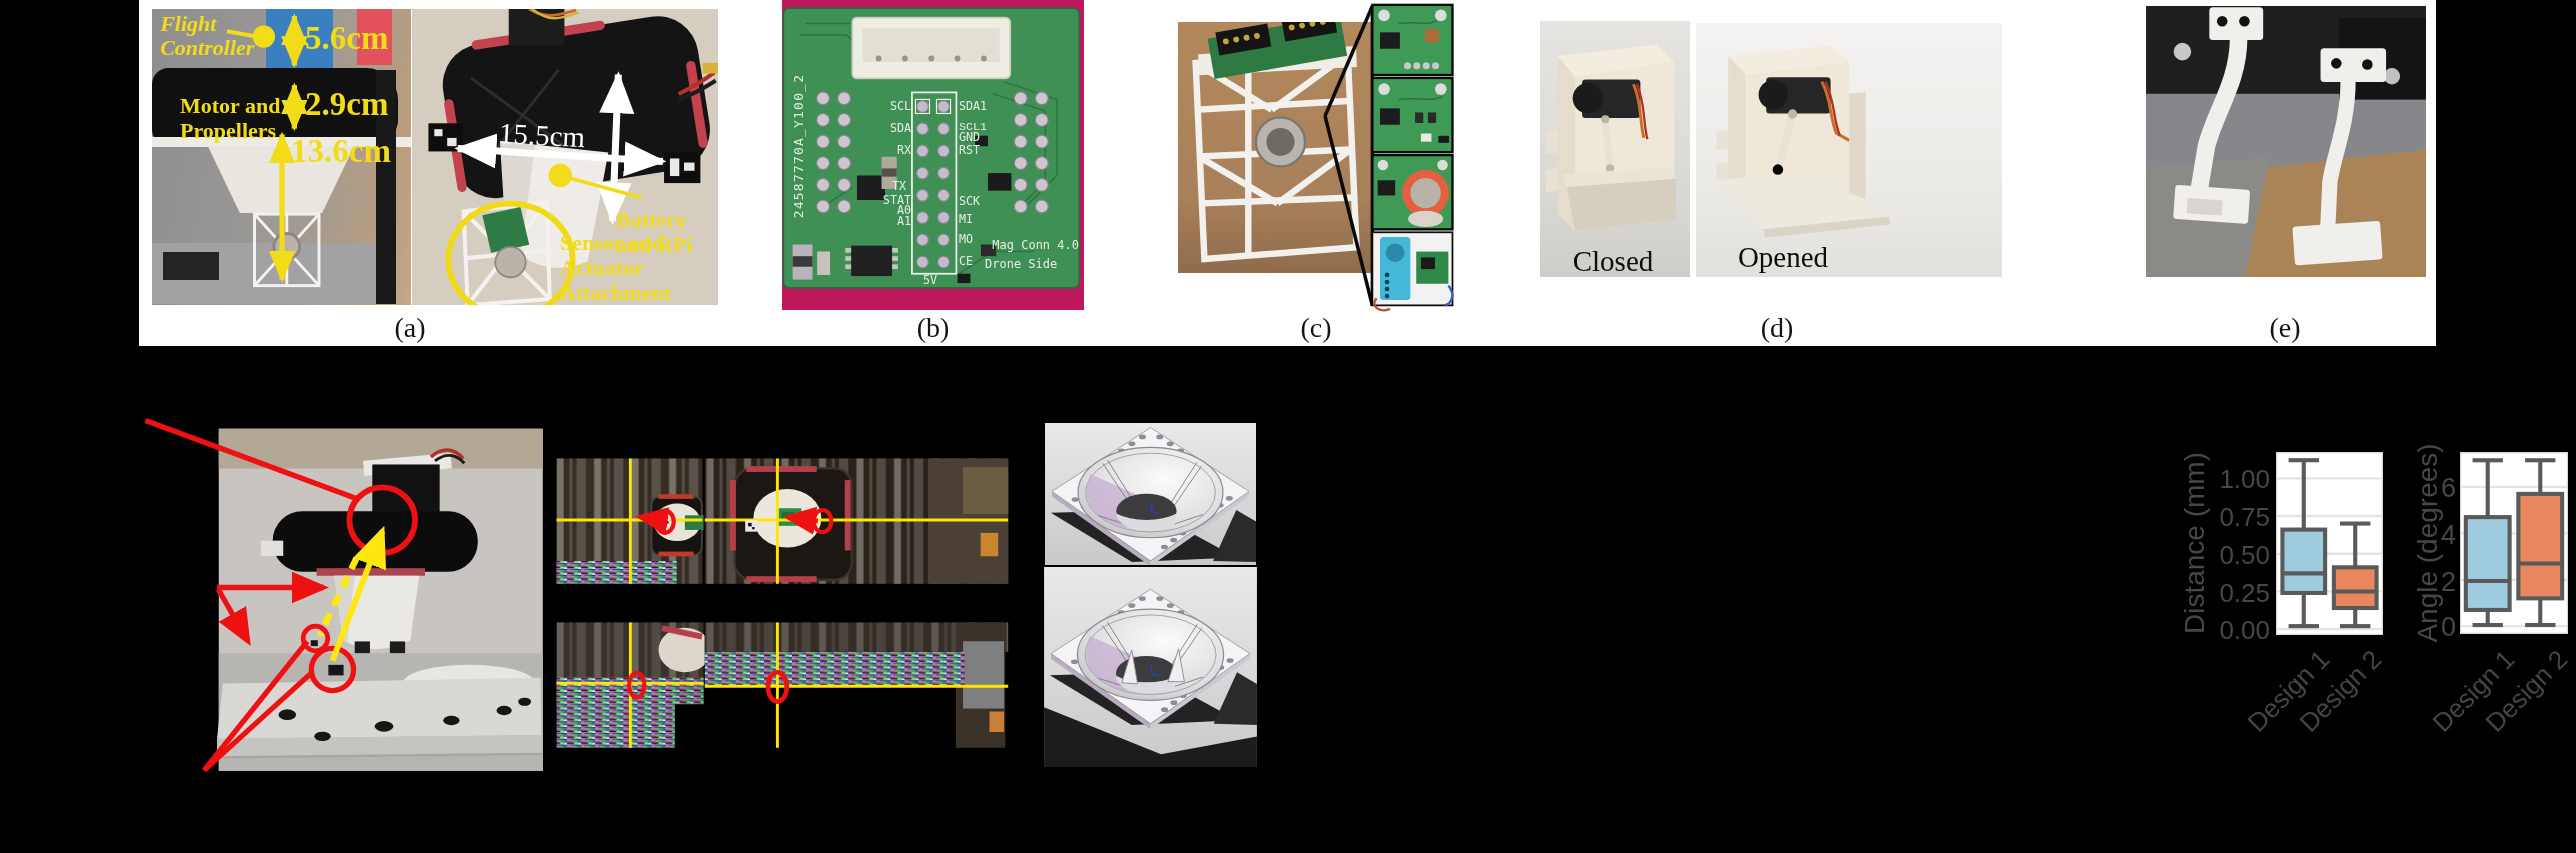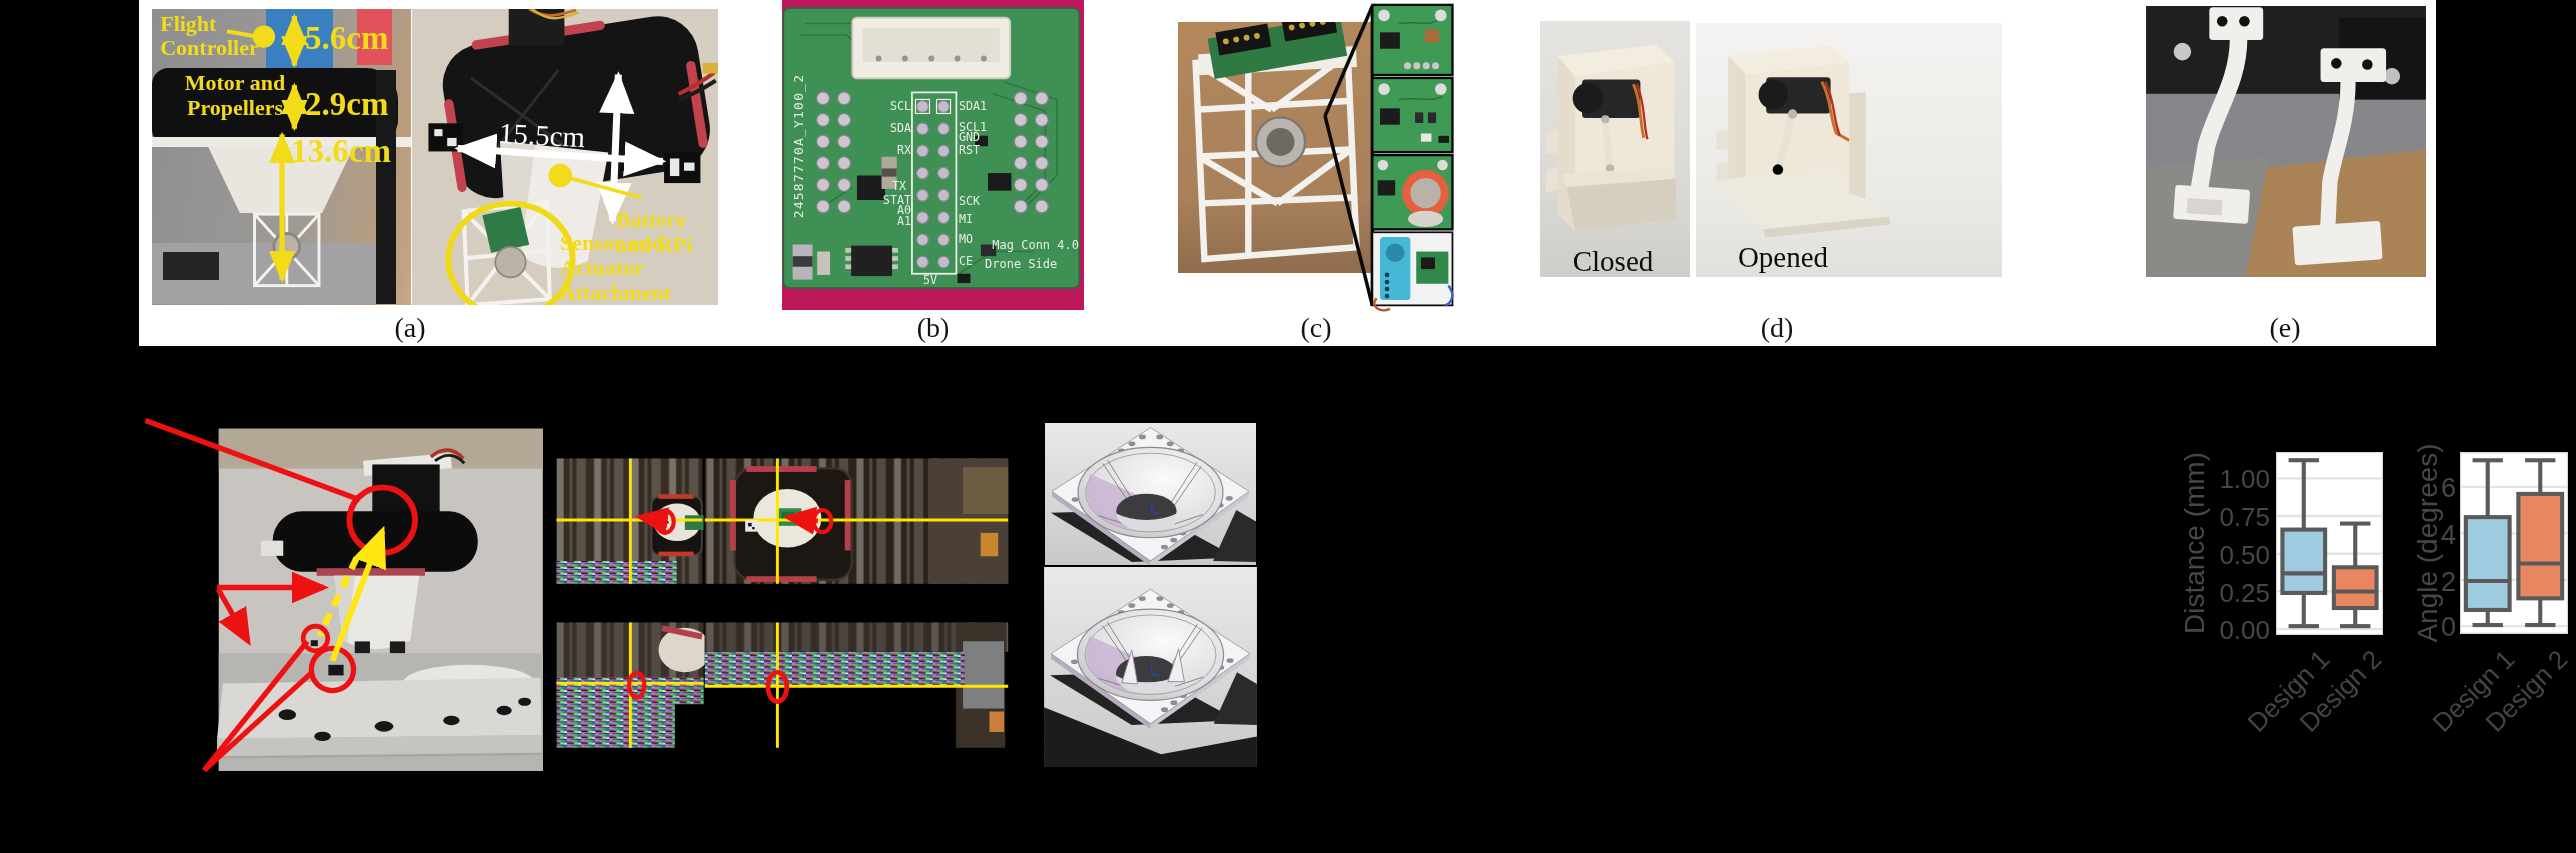--- a/index.html
+++ b/index.html
@@ -51,23 +51,23 @@
         <circle cx="230" cy="405" r="22" fill="#b9b3aa" stroke="#8d877e"></circle>
       </g>
       <g stroke="#f2dc1a" stroke-width="9" fill="none">
         <line x1="243" y1="12" x2="243" y2="96" marker-start="url(#yar)" marker-end="url(#yar)"></line>
         <line x1="243" y1="130" x2="243" y2="204" marker-start="url(#yar)" marker-end="url(#yar)"></line>
         <line x1="222" y1="214" x2="222" y2="462" marker-start="url(#yar)" marker-end="url(#yar)"></line>
       </g>
       <line x1="128" y1="38" x2="173" y2="46" stroke="#f2dc1a" stroke-width="7"></line>
       <circle cx="191" cy="47" r="19" fill="#f2dc1a"></circle>
     </svg>
-    <div class="abs ann" style="left:8.2px;top:2.3px;width:102px;">Flight Controller</div>
+    <div class="abs ann" style="left:8.2px;top:2.3px;width:102px;font-style:italic;">Flight Controller</div>
     <div class="abs dim" style="left:153px;top:10.5px;">5.6cm</div>
-    <div class="abs ann" style="left:28px;top:62px;width:110px;text-align:center;">Motor and Propellers</div>
+    <div class="abs ann" style="left:28px;top:85px;width:110px;">Motor and Propellers</div>
     <div class="abs dim" style="left:153px;top:77px;">2.9cm</div>
     <div class="abs dim" style="left:139px;top:124px;">13.6cm</div>
   </div>
 
   <div class="abs" style="left:412px;top:9.4px;width:306px;height:296px;overflow:hidden;background:#d6cdc1;">
     <svg class="abs" width="306" height="296" viewBox="0 0 522 505" style="left:0;top:0;">
       <defs>
         <marker id="war" markerWidth="7" markerHeight="6" refX="5.5" refY="2.5" orient="auto-start-reverse">
           <path d="M0,0 L6,2.5 L0,5 Z" fill="#ffffff"></path>
         </marker>
@@ -220,21 +220,21 @@
     </svg>
 
     <div class="abs pinlab" style="left:76px;top:101px;width:53px;text-align:right;">SCL</div>
     <div class="abs pinlab" style="left:76px;top:123px;width:53px;text-align:right;">SDA</div>
     <div class="abs pinlab" style="left:76px;top:145px;width:53px;text-align:right;">RX</div>
     <div class="abs pinlab" style="left:76px;top:181px;width:48px;text-align:right;">TX</div>
     <div class="abs pinlab" style="left:76px;top:195px;width:53px;text-align:right;">STAT</div>
     <div class="abs pinlab" style="left:76px;top:205px;width:53px;text-align:right;">A0</div>
     <div class="abs pinlab" style="left:76px;top:216px;width:53px;text-align:right;">A1</div>
     <div class="abs pinlab" style="left:177px;top:101px;">SDA1</div>
-    <div class="abs pinlab" style="left:177px;top:122px;">SCL1</div>
+    <div class="abs pinlab" style="left:177px;top:122px;font-family:Liberation Mono, monospace;">SCL1</div>
     <div class="abs pinlab" style="left:177px;top:132px;">GND</div>
     <div class="abs pinlab" style="left:177px;top:145px;">RST</div>
     <div class="abs pinlab" style="left:177px;top:196px;">SCK</div>
     <div class="abs pinlab" style="left:177px;top:214px;">MI</div>
     <div class="abs pinlab" style="left:177px;top:234px;">MO</div>
     <div class="abs pinlab" style="left:177px;top:256px;">CE</div>
     <div class="abs pinlab" style="left:141px;top:275px;">5V</div>
     <div class="abs pinlab" style="left:16.4px;top:146px;font-size:13px;letter-spacing:1.2px;transform:translate(-50%,-50%) rotate(-90deg);white-space:nowrap;">24587770A_Y100_2</div>
     <div class="abs pinlab" style="left:203px;top:239px;width:94px;font-size:12px;text-align:right;">Mag Conn 4.0</div>
     <div class="abs pinlab" style="left:203px;top:258px;width:94px;font-size:12px;text-align:left;">Drone Side</div>

